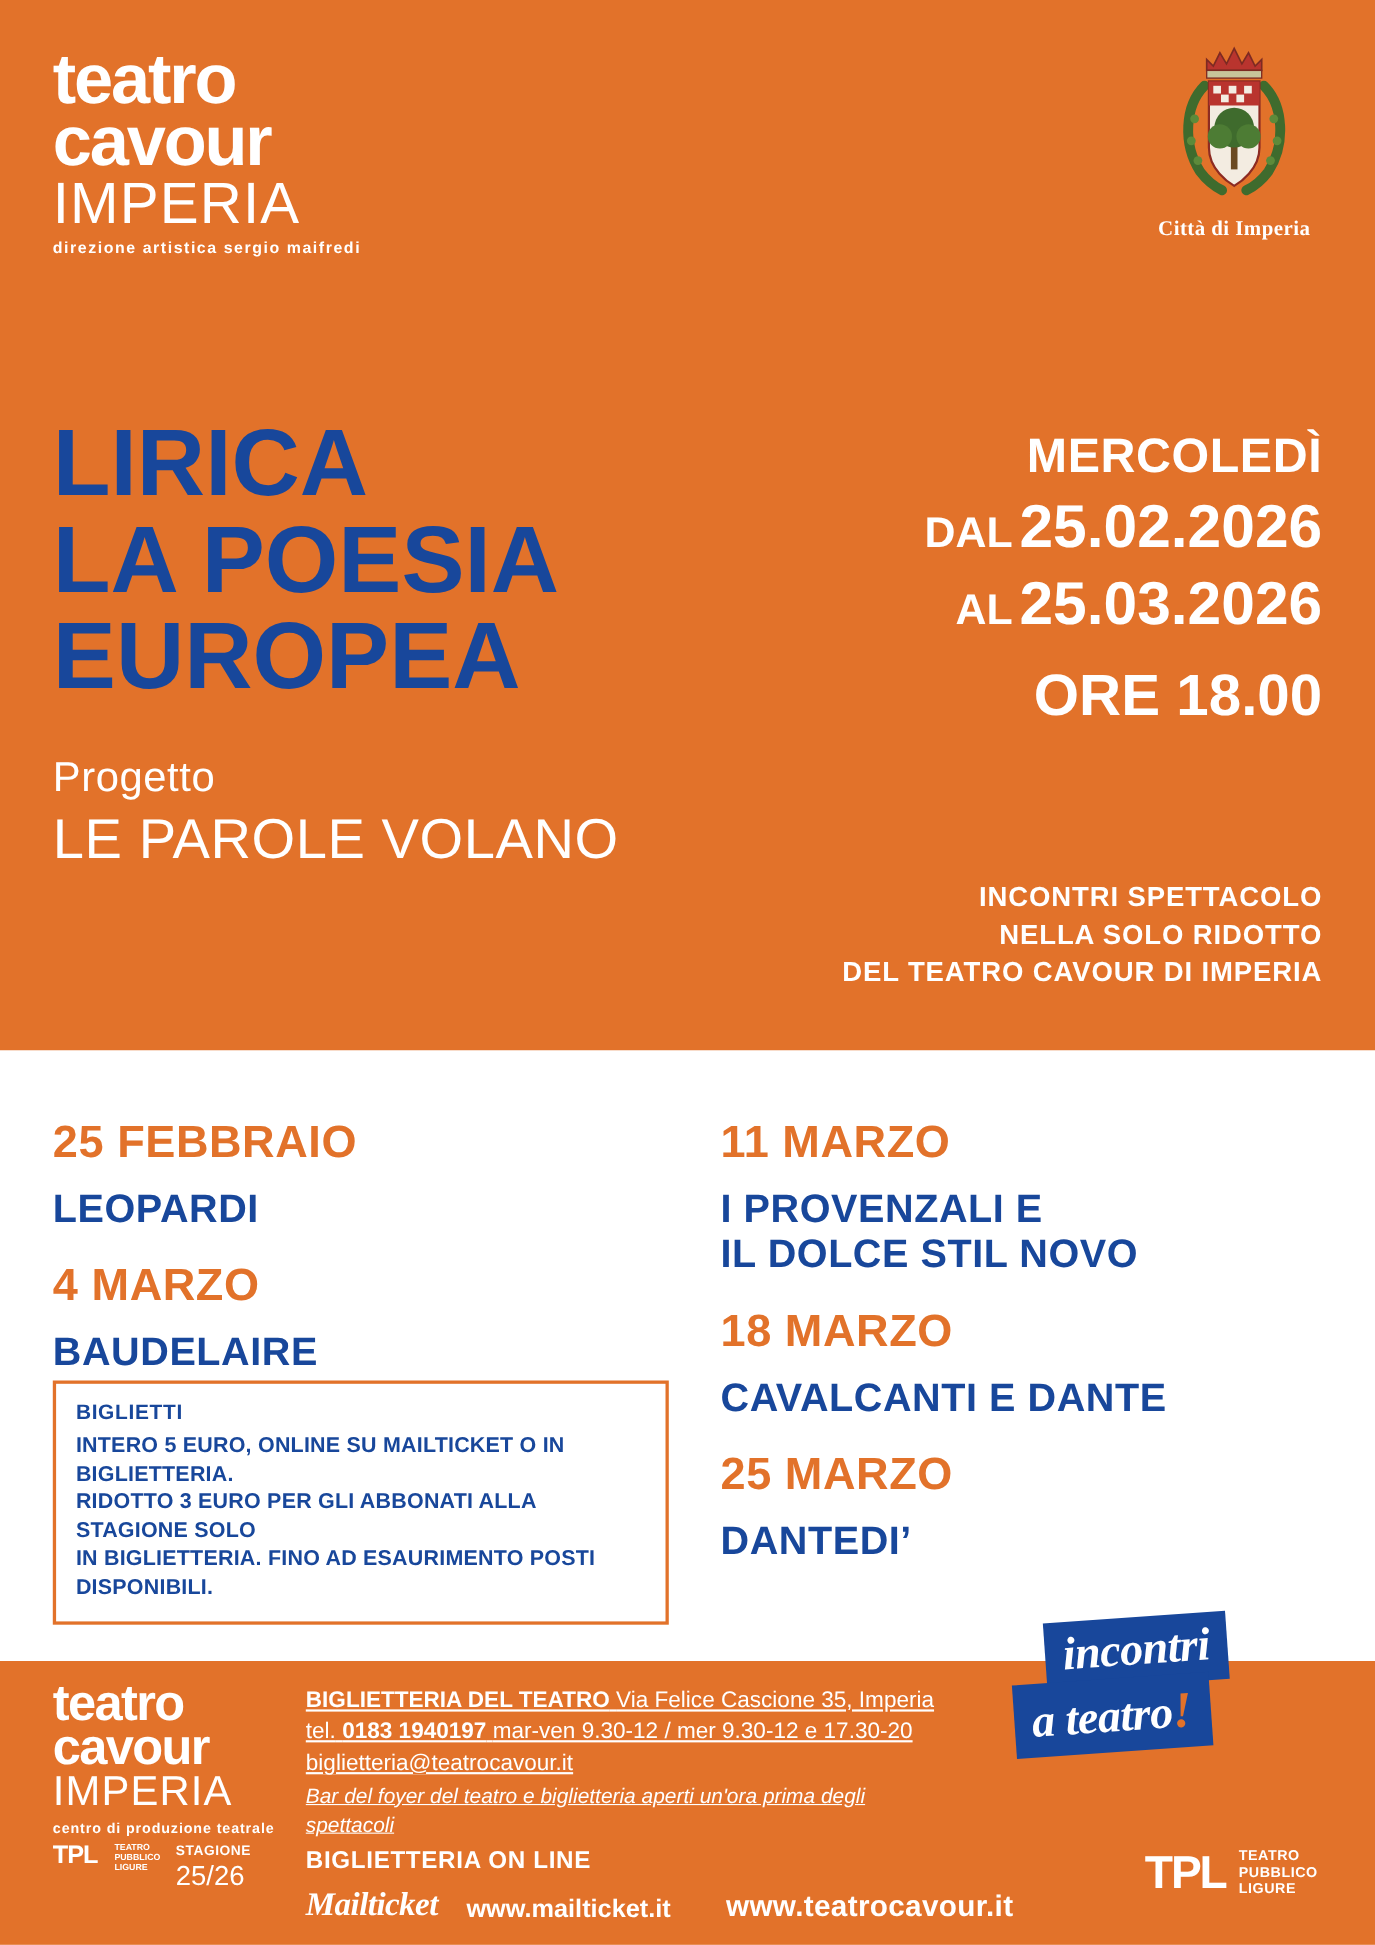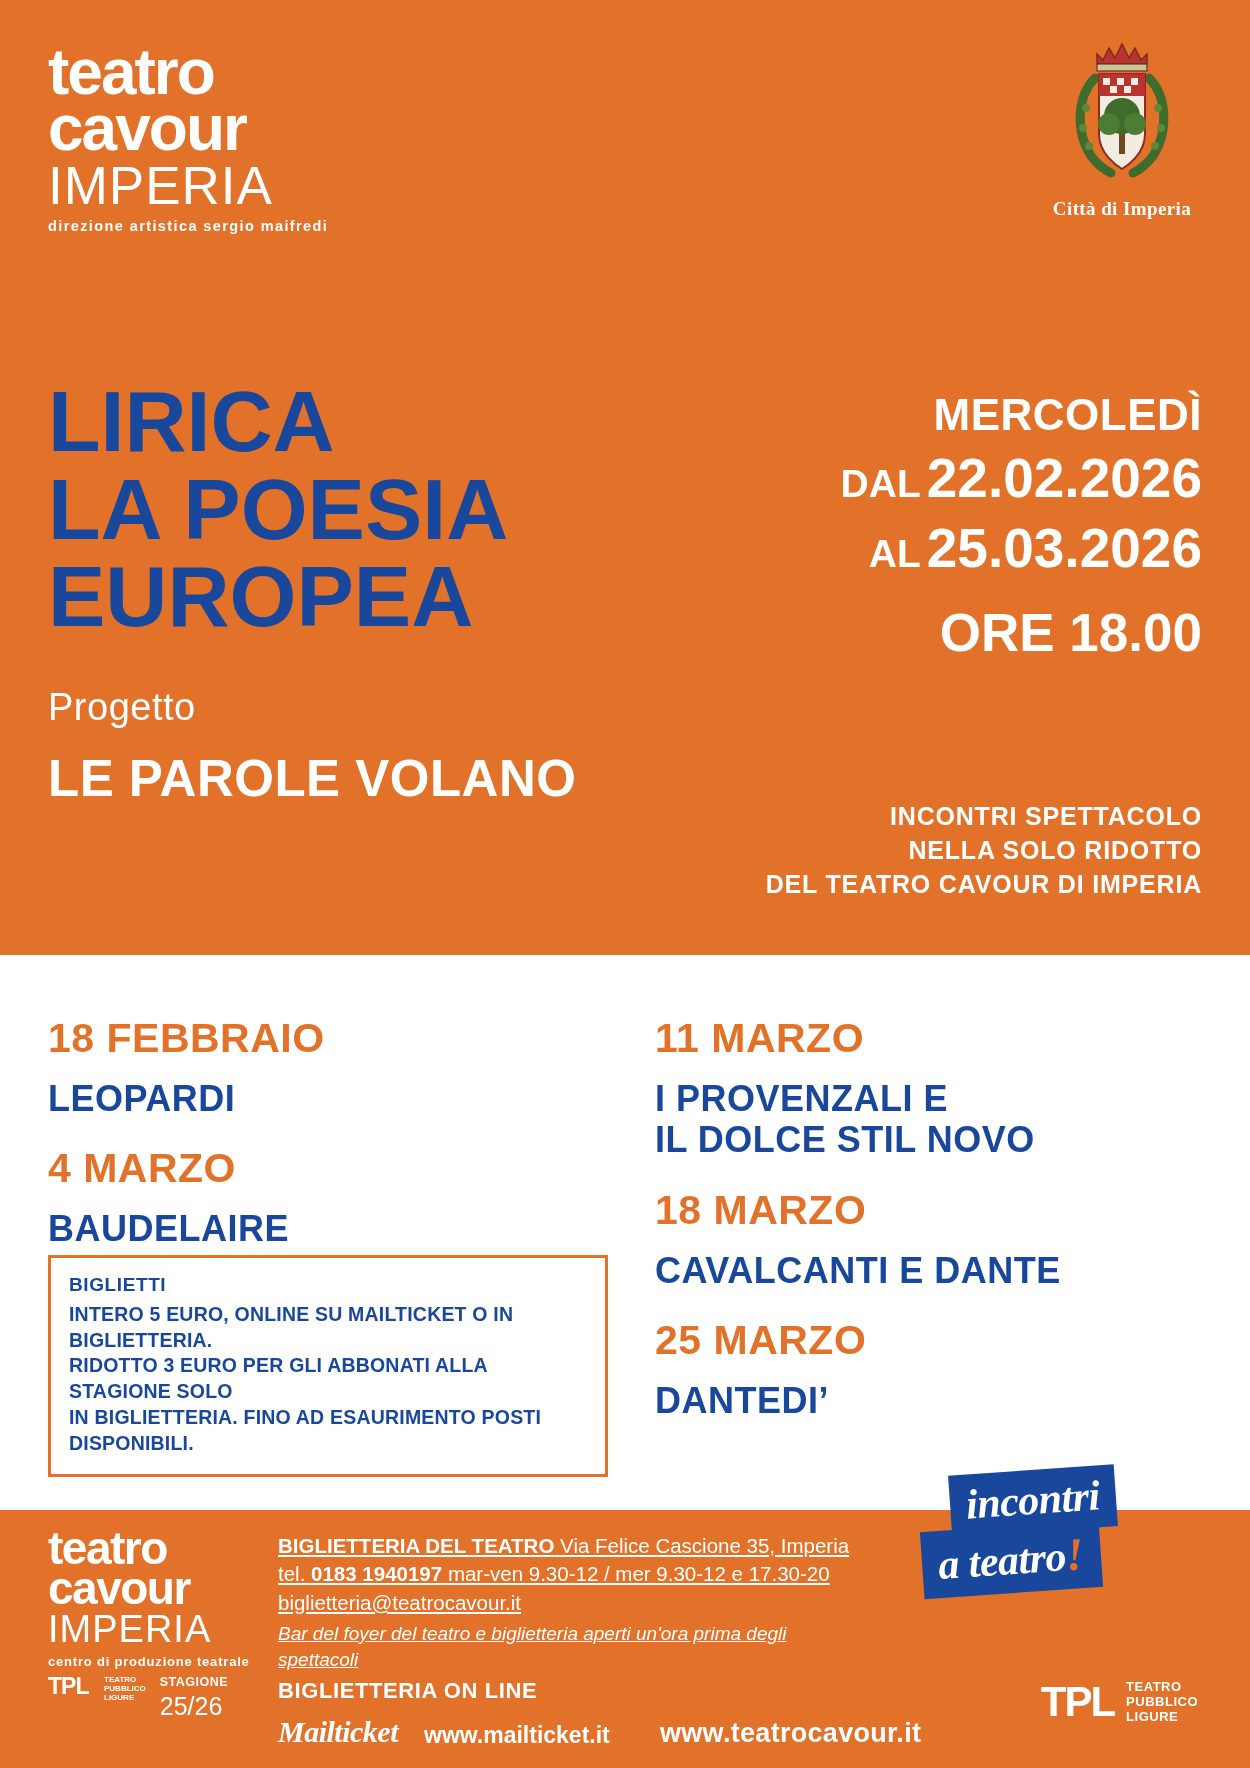--- a/index.html
+++ b/index.html
@@ -101,23 +101,23 @@
     top: 686px;
     color: #ffffff;
   }
   .proj-small {
     font-size: 38px;
     font-weight: 400;
     letter-spacing: 0.5px;
   }
   .proj-big {
     font-size: 51px;
-    font-weight: bold;
-    letter-spacing: 0.5px;
-    margin-top: 20px;
+    font-weight: normal;
+    letter-spacing: 0.5px;
+    margin-top: 4px;
   }
   .cura {
     position: absolute;
     left: 48px;
     top: 843px;
     color: #ffffff;
   }
   .cura-small {
     font-size: 38px;
     font-weight: 400;
@@ -455,40 +455,40 @@
 
     <div class="proj">
       <div class="proj-small">Progetto</div>
       <div class="proj-big">LE PAROLE VOLANO</div>
     </div>
 
 
     <div class="dates">
       <div class="weekday">MERCOLEDÌ</div>
       <div class="line">
-        <span class="prefix">DAL</span><span>22.02.2026</span>
+        <span class="prefix">DAL</span><span>25.02.2026</span>
       </div>
       <div class="line">
         <span class="prefix">AL</span><span>25.03.2026</span>
       </div>
       <div class="ore">ORE 18.00</div>
     </div>
 
     <div class="venue">
       <div>INCONTRI SPETTACOLO</div>
       <div>NELLA SOLO RIDOTTO</div>
       <div>DEL TEATRO CAVOUR DI IMPERIA</div>
     </div>
   </div>
 
   <div class="middle">
 
     <div class="col-left">
       <div class="ev">
-        <div class="ev-date">18 FEBBRAIO</div>
+        <div class="ev-date">25 FEBBRAIO</div>
         <div class="ev-name">LEOPARDI</div>
       </div>
       <div class="ev">
         <div class="ev-date">4 MARZO</div>
         <div class="ev-name">BAUDELAIRE</div>
       </div>
     </div>
 
     <div class="col-right">
       <div class="ev">

